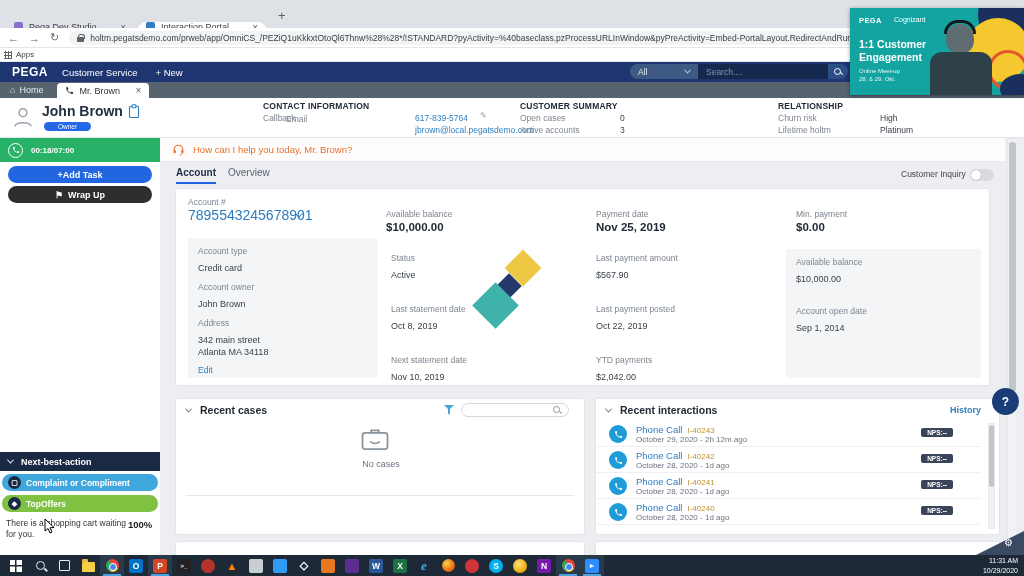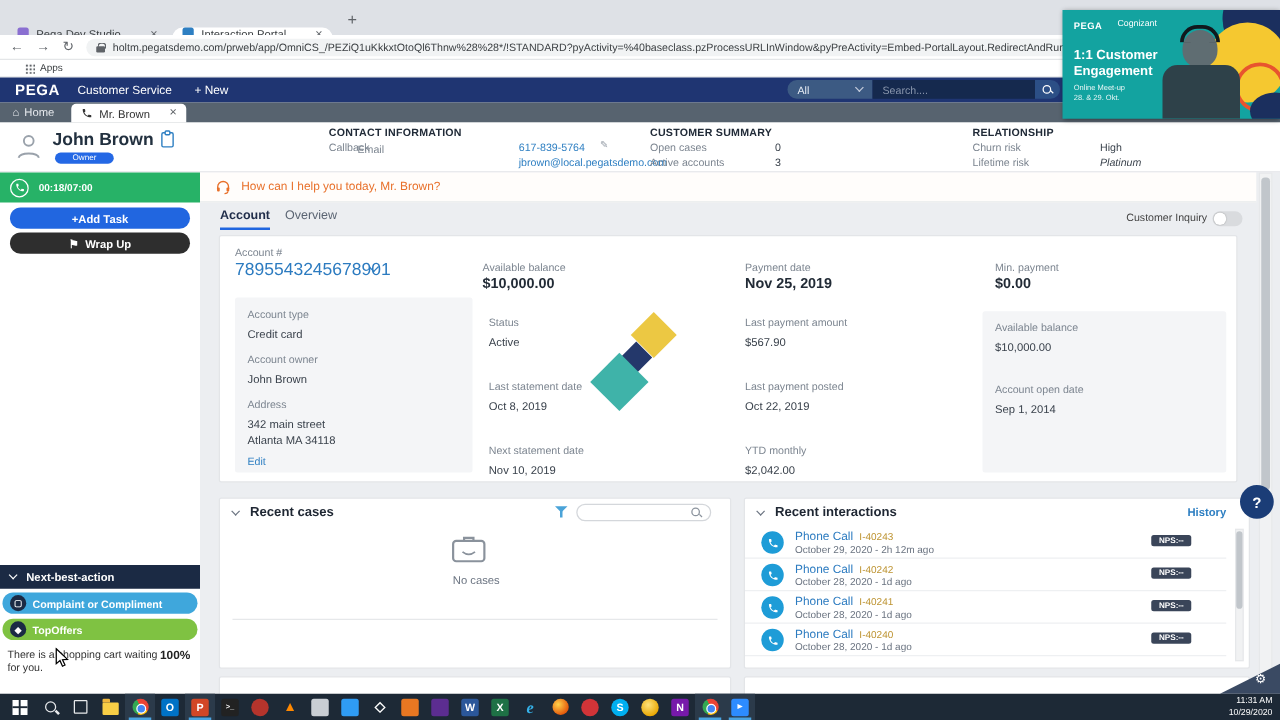--- a/index.html
+++ b/index.html
@@ -15,21 +15,21 @@
   .btab .ttl { flex:1; white-space:nowrap; overflow:hidden; }
   .tabx { color:#5f6368; font-size:10px; margin-left:4px; }
   .newtab { top:8px; left:278px; color:#5f6368; font-size:13px; }
   .toolbar { left:0; top:28px; width:1024px; height:20px; background:#fff; border-bottom:1px solid #e4e6e8; display:flex; align-items:center; padding:0 8px; }
   .navg { color:#5f6368; font-size:11px; margin-right:10px; }
   .urlbox { display:flex; align-items:center; background:#f1f3f4; border-radius:9px; height:14px; flex:1; padding:0 8px; overflow:hidden; }
   .lock { width:7px; height:8px; position:relative; margin-right:6px; flex:0 0 auto; }
   .lock::before { content:""; position:absolute; left:1px; top:0; width:5px; height:4px; border:1px solid #5f6368; border-bottom:none; border-radius:3px 3px 0 0; }
   .lock::after { content:""; position:absolute; left:0; top:3px; width:7px; height:5px; background:#5f6368; border-radius:1px; }
   .url { font-size:8.5px; color:#3c4043; white-space:nowrap; }
-  .bookmarks { left:0; top:48px; width:988px; height:14px; background:#fff; border-bottom:1px solid #e4e6e8; display:flex; align-items:center; padding:0 20px; }
+  .bookmarks { left:0; top:48px; width:988px; height:14px; background:#fff; border-bottom:1px solid #e4e6e8; display:flex; align-items:center; padding:0 4px; }
   .gridicon { width:8px; height:8px; background-image:radial-gradient(#5f6368 1px, transparent 1.2px); background-size:3px 3px; margin-right:4px; }
   .appslbl { font-size:8px; color:#3c4043; }
 
   
   .pegahead { left:0; top:62px; width:1024px; height:20px; background:#1f3572; display:flex; align-items:center; color:#fff; padding:0 12px; }
   .brand { font-weight:bold; font-size:12px; letter-spacing:.5px; }
   .appname { font-size:9.5px; margin-left:14px; }
   .newbtn { font-size:9.5px; margin-left:18px; }
   .searchwrap { position:absolute; left:630px; top:2px; display:flex; height:15px; }
   .scope { background:#3c5a83; color:#e8edf5; font-size:8.5px; display:flex; align-items:center; padding:0 8px; border-radius:8px 0 0 8px; width:68px; justify-content:space-between; }
@@ -209,22 +209,22 @@
     <div class="abs sechead" style="left:520px; top:3px;">CUSTOMER SUMMARY</div>
     <span class="abs lbl" style="left:520px; top:15px;">Open cases</span>
     <span class="abs val" style="left:620px; top:15px;">0</span>
     <span class="abs lbl" style="left:520px; top:27px;">Active accounts</span>
     <span class="abs val" style="left:620px; top:27px;">3</span>
 
     <div class="abs secdiv" style="left:770px;"></div>
     <div class="abs sechead" style="left:778px; top:3px;">RELATIONSHIP</div>
     <span class="abs lbl" style="left:778px; top:15px;">Churn risk</span>
     <span class="abs val" style="left:880px; top:15px;">High</span>
-    <span class="abs lbl" style="left:778px; top:27px;">Lifetime risk</span>
-    <span class="abs val" style="left:880px; top:27px;font-style:italic;">Platinum</span>
+    <span class="abs lbl" style="left:778px; top:27px;">Lifetime holtm</span>
+    <span class="abs val" style="left:880px; top:27px;">Platinum</span>
   </div>
 
   <div class="abs sidebar"></div>
   <div class="abs timerbar">
     <span class="phonecircle">
       <svg width="8" height="8" viewBox="0 0 24 24">
           <path fill="#fff" d="M6.6 10.8c1.5 3 3.9 5.4 6.9 6.9l2.3-2.3c.3-.3.7-.4 1-.2 1.1.4 2.3.6 3.6.6.6 0 1 .4 1 1V20c0 .6-.4 1-1 1C10.6 21 3 13.4 3 4c0-.6.4-1 1-1h3.2c.6 0 1 .4 1 1 0 1.2.2 2.4.6 3.6.1.3 0 .7-.2 1l-2.3 2.2z"></path>
         </svg>
     </span>
     <span class="timertext">00:18/07:00</span>
@@ -306,21 +306,21 @@
       <div class="fld"><span class="lbl">Next statement date</span><span class="val">Nov 10, 2019</span></div>
     </div>
 
     <div class="diamond" style="left:334px; top:66px; width:26px; height:26px; background:#ecc843; z-index:1;"></div>
     <div class="diamond" style="left:324px; top:88px; width:18px; height:18px; background:#24386b; z-index:2;"></div>
     <div class="diamond" style="left:303px; top:100px; width:33px; height:33px; background:#3fb3a9; z-index:3;"></div>
 
     <div class="abs" style="left:420px; top:64px; width:150px;">
       <div class="fld fldsp"><span class="lbl">Last payment amount</span><span class="val">$567.90</span></div>
       <div class="fld fldsp"><span class="lbl">Last payment posted</span><span class="val">Oct 22, 2019</span></div>
-      <div class="fld"><span class="lbl">YTD monthly</span><span class="val">$2,042.00</span></div>
+      <div class="fld"><span class="lbl">YTD payments</span><span class="val">$2,042.00</span></div>
     </div>
 
     <div class="panel" style="left:610px; top:60px; width:195px; height:129px;">
       <div class="fld" style="margin-bottom:20px;"><span class="lbl">Available balance</span><span class="val">$10,000.00</span></div>
       <div class="fld"><span class="lbl">Account open date</span><span class="val">Sep 1, 2014</span></div>
     </div>
   </div>
 
   <div class="card" style="left:175px; top:398px; width:410px; height:137px;">
     <span class="abs chev" style="left:10px; top:9px; color:#6a7380;"></span>

